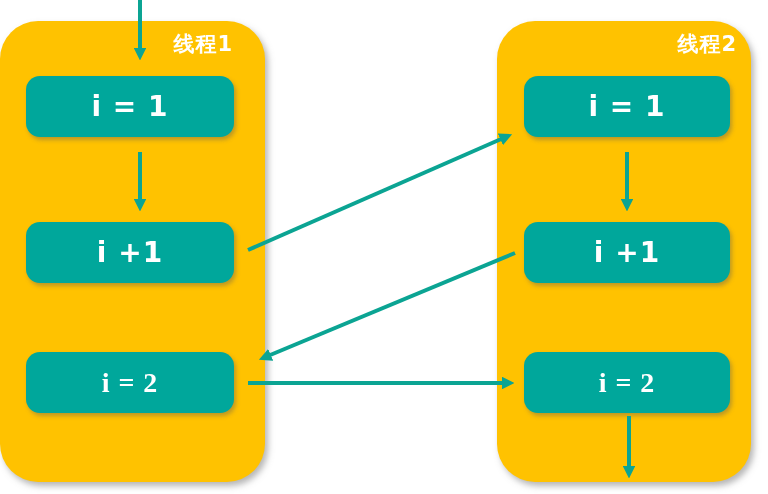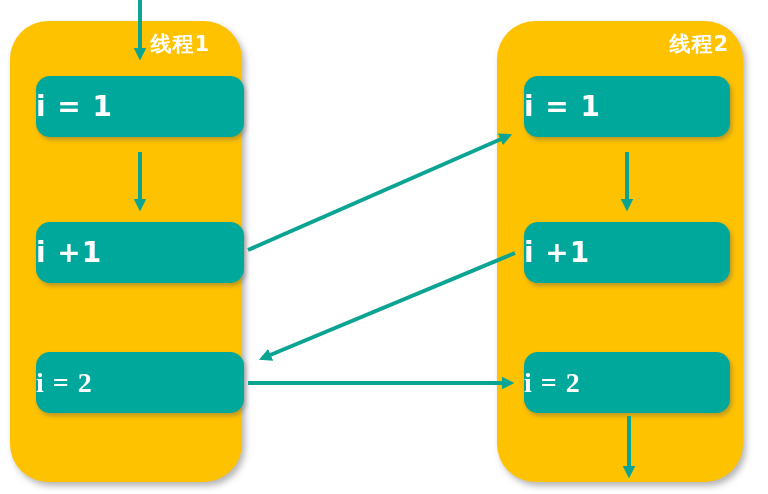--- a/index.html
+++ b/index.html
@@ -4,35 +4,35 @@
 <style>
   html,body{margin:0;padding:0;background:#ffffff;}
   body{font-family:"DejaVu Sans","Liberation Sans",sans-serif;}
   .canvas{position:relative;width:768px;height:494px;overflow:hidden;background:#ffffff;}
 
   .panel{
     position:absolute;top:21px;height:461px;border-radius:38px;
     background:var(--panel-fill,#FFC200);
     box-shadow:3px 4px 6px rgba(110,110,110,.5);
   }
-  .panel-1{left:10px;width:232px;}
-  .panel-2{left:497px;width:246px;}
+  .panel-1{left:0;width:265px;}
+  .panel-2{left:497px;width:246px;padding-left:8px;}
 
   .panel-label{
     position:absolute;top:9px;color:var(--label-text,#ffffff);
     font-weight:bold;font-size:21px;letter-spacing:1px;white-space:nowrap;
   }
   .panel-1 .panel-label{right:32px;}
   .panel-2 .panel-label{right:14px;}
 
   .step-box{
     position:absolute;height:61px;border-radius:14px;
     background:var(--box-fill,#00A79B);
     box-shadow:2px 3px 4px rgba(90,90,90,.4);
-    display:flex;align-items:center;justify-content:flex-start;
+    display:flex;align-items:center;justify-content:center;
   }
   .panel-1 .step-box{left:26px;width:208px;}
   .panel-2 .step-box{left:27px;width:206px;}
   .row-1{top:55px;}
   .row-2{top:201px;}
   .row-3{top:331px;font-family:Liberation Serif, serif;}
 
   .step-label{
     color:var(--label-text,#ffffff);font-size:28px;font-weight:bold;
     letter-spacing:1px;white-space:pre;

